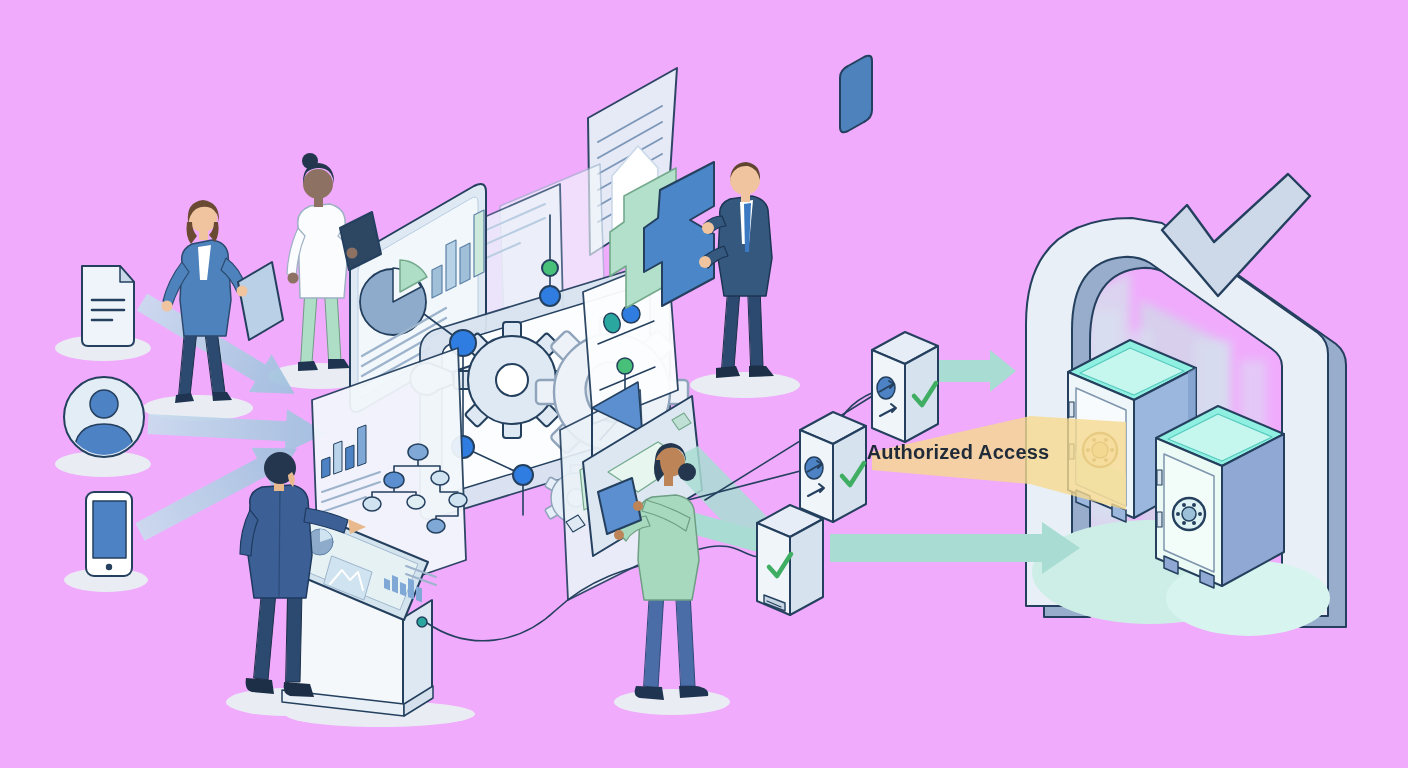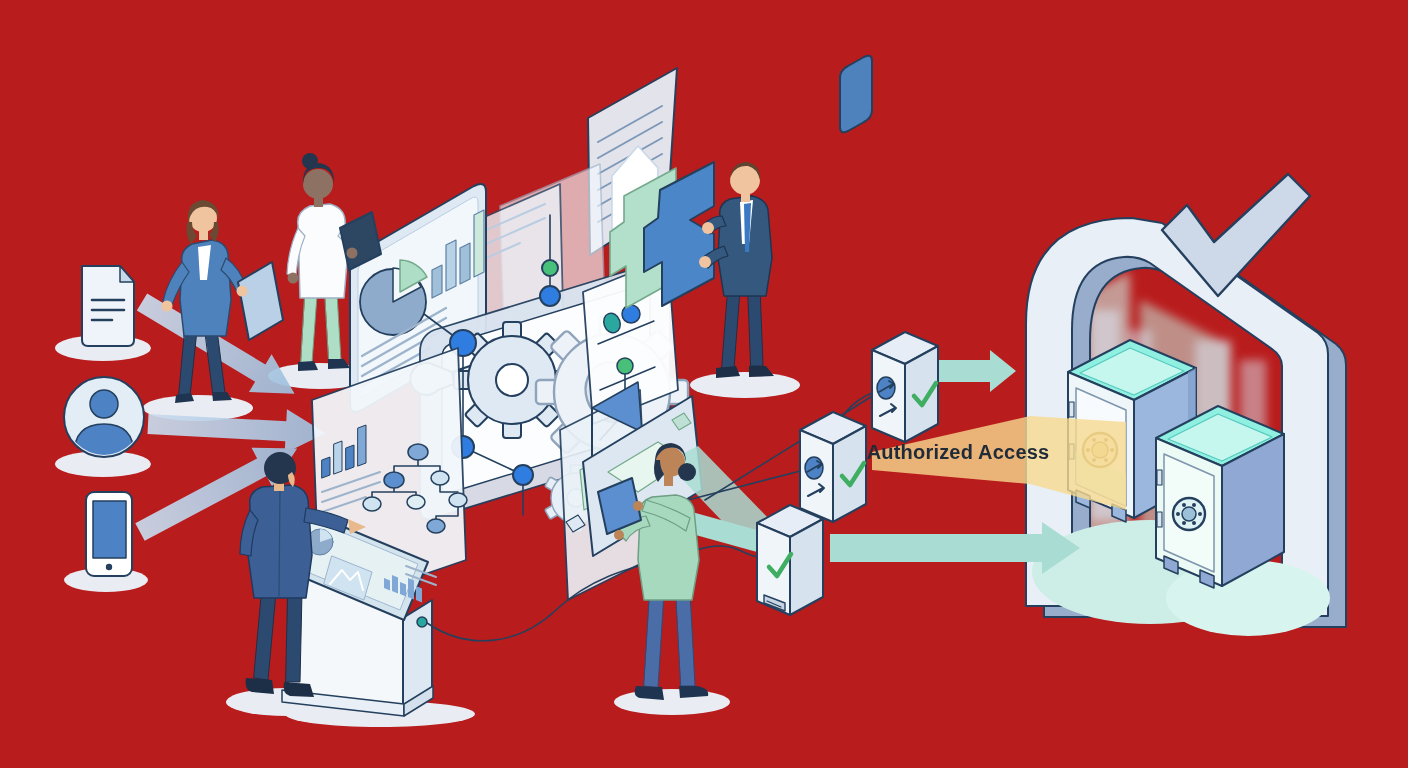--- a/index.html
+++ b/index.html
@@ -1,16 +1,16 @@
 <!DOCTYPE html>
 <html style="--navy: #24405e; --outline-soft: #8fa3ba; --panel-light: #eef4fa; --panel-mid: #dfe9f3; --panel-border: #c9d8e9; --white: #ffffff; --accent-blue: #4d82c4; --bright-blue: #2f7de1; --slate-blue: #8fabcc; --mid-blue: #7fa8d6; --pale-blue: #cfe3f0; --mint: #aedec6; --mint-deep: #74a98c; --teal: #a9dcd2; --teal-dot: #2aa8a0; --glow-teal: #cdeee6; --cyan-top: #8ff0e2; --cyan-pale: #c5f7ef; --yellow: #f6d98f; --green: #3fae62; --green-dot: #48c07a; --skin: #f0c49e; --skin-shade: #e8b98d; --skin-dark: #8d7264; --skin-tan: #bd8457; --hair-brown: #6b4a33; --hair-chestnut: #5f4430; --hair-dark: #23364e; --suit: #35587e; --suit-bright: #3c5f95; --jacket-blue: #4d82bd; --pants: #2c4a70; --jeans: #4a6da8; --tablet-navy: #2d4763; --shadow: #e9edf3; --arch-front: #e9eff7; --arch-side: #97adcb; --check-fill: #cdd9e9; --vault-side: #9bb7de; --vault-front: #eef6f9; --dial-gold: #a98f56; --label-ink: #1f2b38;"><head>
 <meta charset="utf-8">
 <style>
   html,body{margin:0;padding:0;background:#ffffff;}
-  .scene{position:relative;width:1408px;height:768px;background:#b91c1c;overflow:hidden;
+  .scene{position:relative;width:1408px;height:768px;background:#f0abfc;overflow:hidden;
          font-family:"Liberation Sans",sans-serif;}
   svg{display:block}
   svg *{stroke-linejoin:round;stroke-linecap:round}
   .o{stroke:var(--navy);stroke-width:2}
   .o1{stroke:var(--navy);stroke-width:1.5}
   .wire{fill:none;stroke:var(--navy);stroke-width:1.6}
   text.beam-label{font-family:"Liberation Sans",sans-serif;font-weight:bold;font-size:20px;
                   fill:var(--label-ink);letter-spacing:.2px}
 </style>
 </head>

